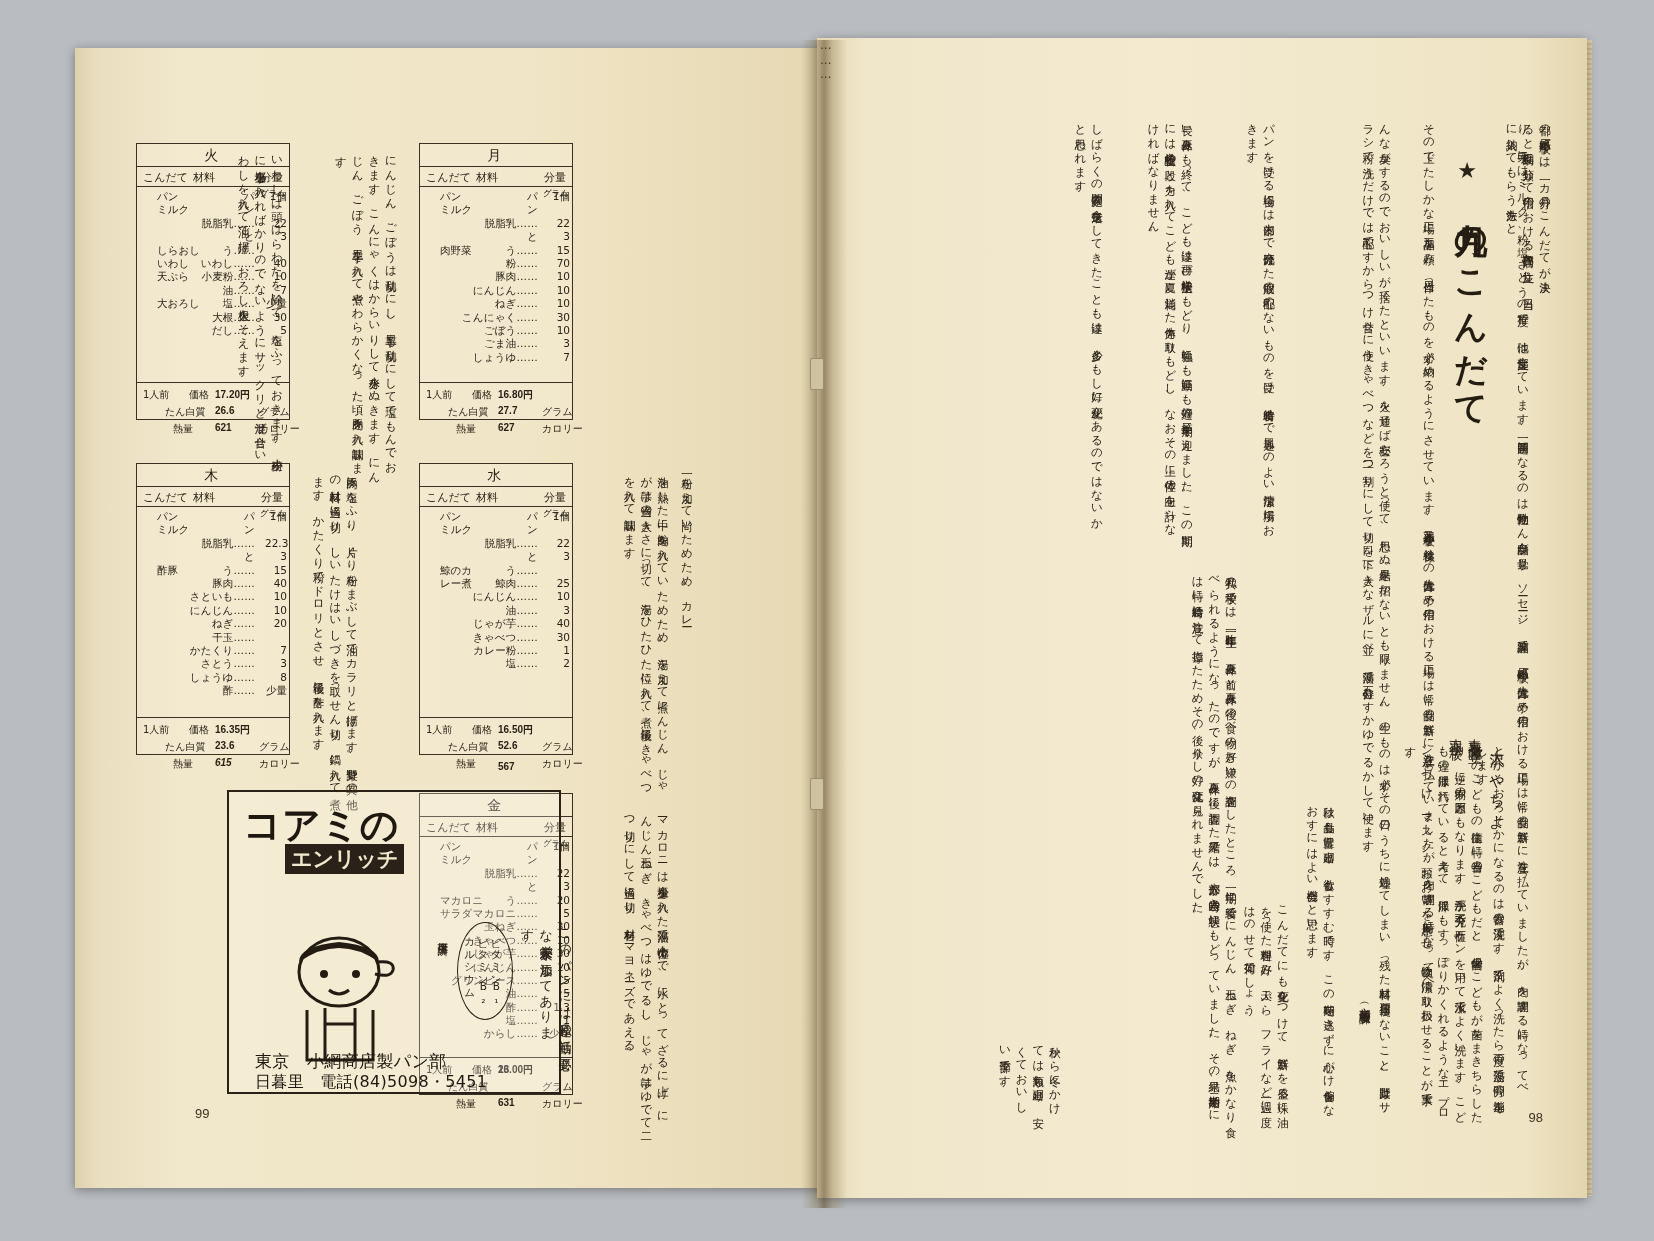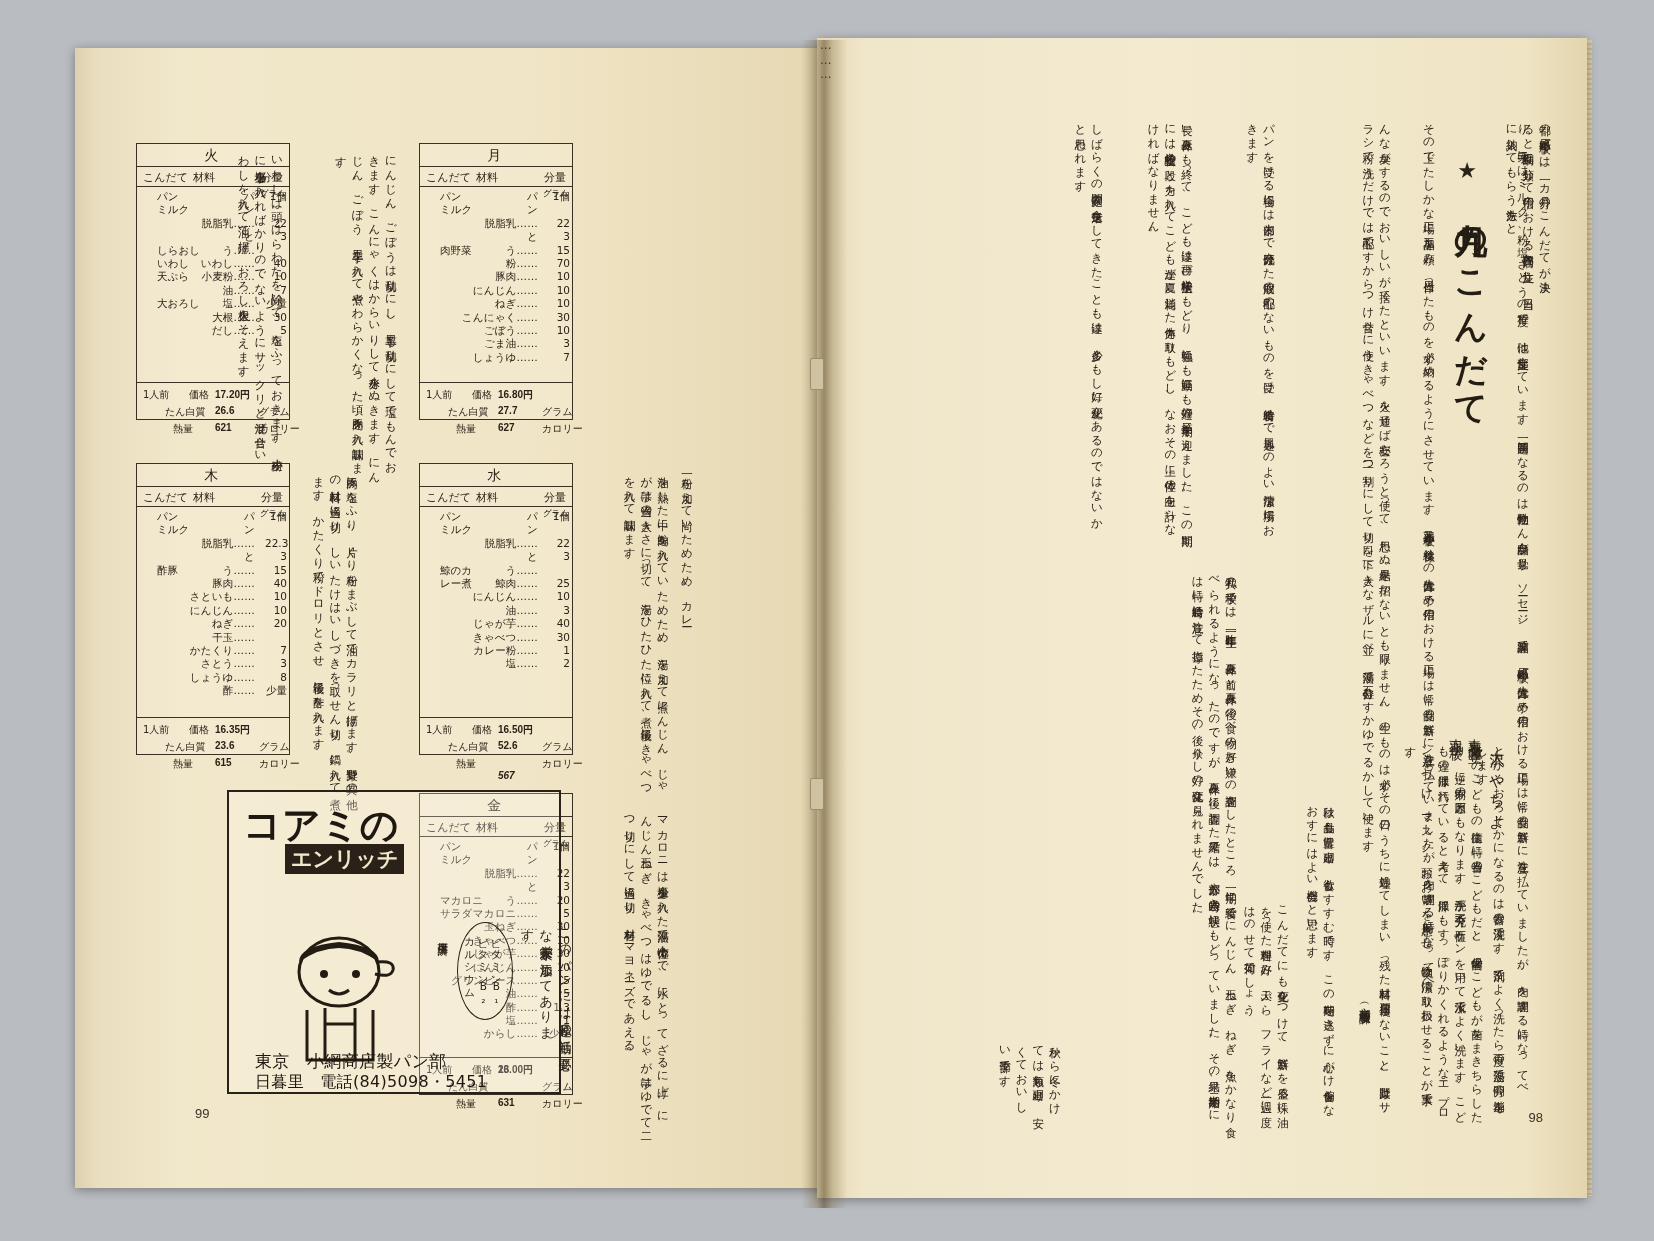--- a/index.html
+++ b/index.html
@@ -299,21 +299,21 @@
               </div>
             </div>
           <div class="menu-foot">
             <span class="lbl" style="top:5px;">1人前</span>
             <span class="lbl" style="top:5px;left:52px;">価格</span>
             <span class="val" style="top:5px;">16.50円</span>
             <span class="lbl" style="top:22px;left:28px;">たん白質</span>
             <span class="val" style="top:22px;">52.6</span>
             <span class="val2" style="top:22px;">グラム</span>
             <span class="lbl" style="top:39px;left:36px;">熱量</span>
-            <span class="val" style="top:52px;font-style:italic;">567</span>
+            <span class="val" style="top:43px;">567</span>
             <span class="val2" style="top:39px;">カロリー</span>
           </div>
         </div>
 
         <div class="menu-box" style="left:61px;top:415px;width:152px;height:290px;">
           <div class="menu-head">
               <span>木</span>
             </div>
           <div class="menu-sub">
             <span class="c1">こんだて</span>
@@ -383,21 +383,21 @@
               </div>
             </div>
           <div class="menu-foot">
             <span class="lbl" style="top:5px;">1人前</span>
             <span class="lbl" style="top:5px;left:52px;">価格</span>
             <span class="val" style="top:5px;">16.35円</span>
             <span class="lbl" style="top:22px;left:28px;">たん白質</span>
             <span class="val" style="top:22px;">23.6</span>
             <span class="val2" style="top:22px;">グラム</span>
             <span class="lbl" style="top:39px;left:36px;">熱量</span>
-            <span class="val" style="top:39px;">615</span>
+            <span class="val" style="top:39px;font-style:italic;">615</span>
             <span class="val2" style="top:39px;">カロリー</span>
           </div>
         </div>
 
         <div class="menu-box" style="left:344px;top:745px;width:152px;height:300px;">
           <div class="menu-head">
               <span>金</span>
             </div>
           <div class="menu-sub">
             <span class="c1">こんだて</span>

